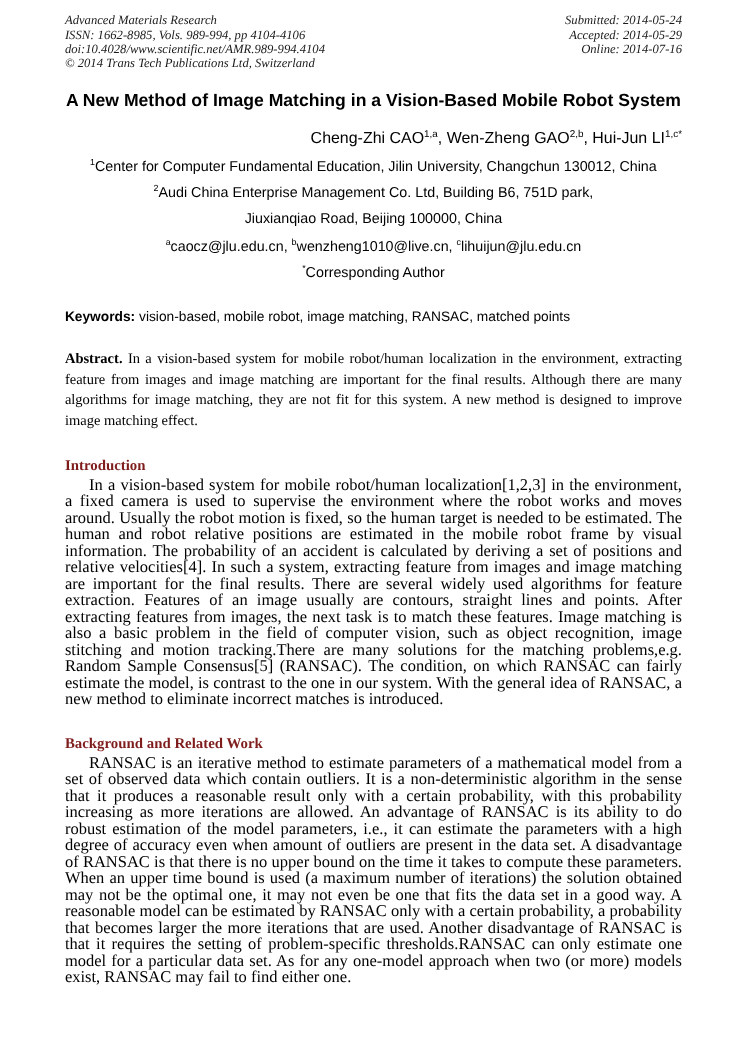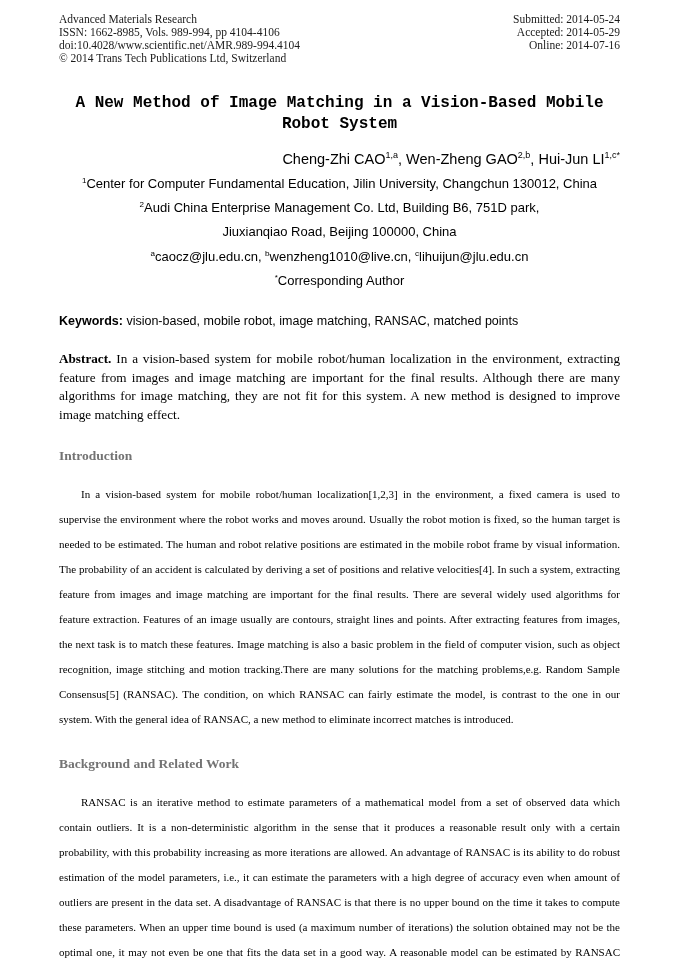--- a/index.html
+++ b/index.html
@@ -15,30 +15,31 @@
     width: 678px;
     height: 959px;
     padding: 13px 58px 0 59px;
     background: #ffffff;
   }
   
   .pub-header {
     display: flex;
     justify-content: space-between;
     font-family: "Liberation Serif", serif;
+    font-style: italic;
     font-size: 11.5px;
     line-height: 13px;
     color: #1a1a1a;
   }
   .pub-right { text-align: right; margin-left: 34px; }
   
   .paper-title {
-    margin-top: 28px;
+    margin-top: 16px;
     text-align: center;
-    font-family: Liberation Mono, monospace;
+    font-family: Liberation Sans, sans-serif;
     font-weight: bold;
     font-size: 16px;
     line-height: 21px;
     color: #000000;
   }
   
   .authors {
     margin-top: 16px;
     text-align: right;
     font-family: "Liberation Sans", sans-serif;
@@ -76,27 +77,27 @@
     line-height: 18.6px;
     text-align: justify;
     color: #000000;
   }
   .abstract .lbl { font-weight: bold; }
   .section-heading {
     margin-top: 24px;
     font-family: "Liberation Serif", serif;
     font-weight: bold;
     font-size: 13.5px;
-    color: #737373;
+    color: #7f1d1d;
   }
   .body-para {
-    margin-top: 18px;
+    margin-top: 3px;
     font-family: "Liberation Serif", serif;
-    font-size: 11px;
-    line-height: 25px;
+    font-size: 15px;
+    line-height: 15px;
     text-align: justify;
     text-indent: 22px;
     color: #000000;
   }
 </style>
 </head>
 <body>
 
 <div class="page">
 

